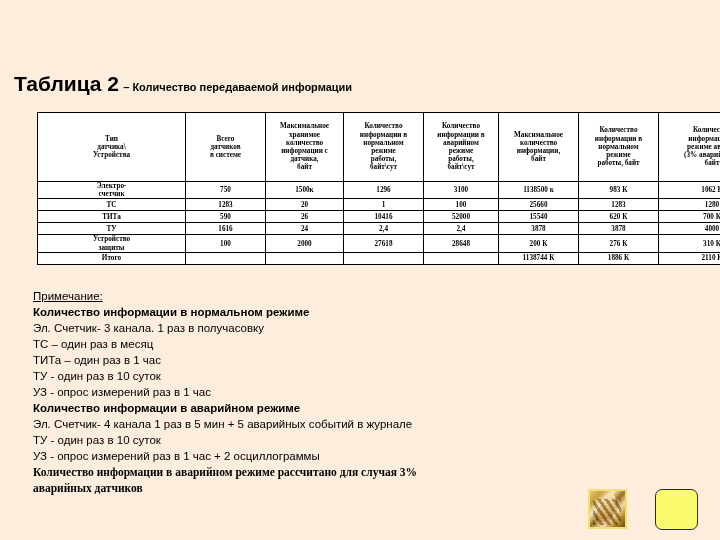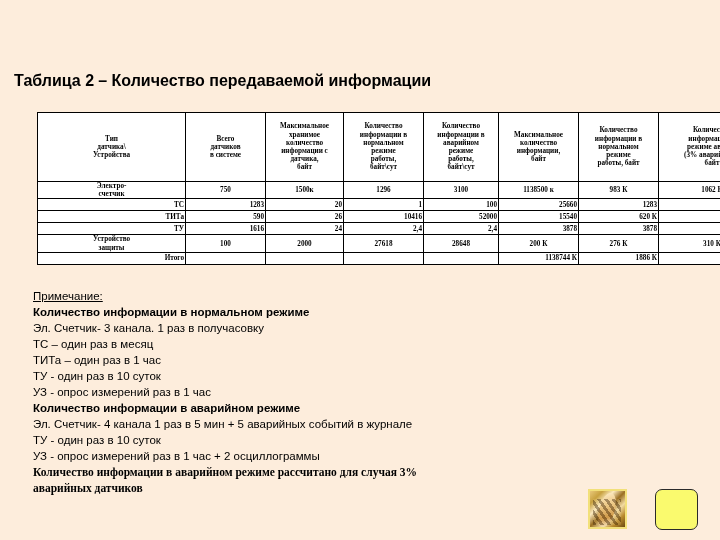--- a/index.html
+++ b/index.html
@@ -19,25 +19,25 @@
   .slide-title {
     position: absolute;
     left: 14px;
     top: 72px;
     font-size: 15px;
     color: #000000;
     white-space: nowrap;
   }
   .slide-title .t-strong {
     font-weight: bold;
-    font-size: 16px;
+    font-size: 21px;
   }
   .slide-title .t-rest {
     font-weight: bold;
-    font-size: 16px;
+    font-size: 11px;
   }
 
   
   .table-wrap {
     position: absolute;
     left: 37px;
     top: 112px;
     width: 648px;
   }
   table.info-table {
@@ -62,21 +62,21 @@
   }
   table.info-table thead th {
     height: 64px;
     padding: 2px 2px;
   }
   table.info-table tbody td {
     height: 11px;
     padding: 0 1px;
   }
   tr.row-tall td { height: 18px; }
-  tr.row-short td { height: 10px; text-align: right; }
+  tr.row-short td { height: 10px; }
 
   .hdr-line { display: block; }
 
   
   col.c1 { width: 148px; }
   col.c2 { width: 80px; }
   col.c3 { width: 78px; }
   col.c4 { width: 80px; }
   col.c5 { width: 75px; }
   col.c6 { width: 80px; }

